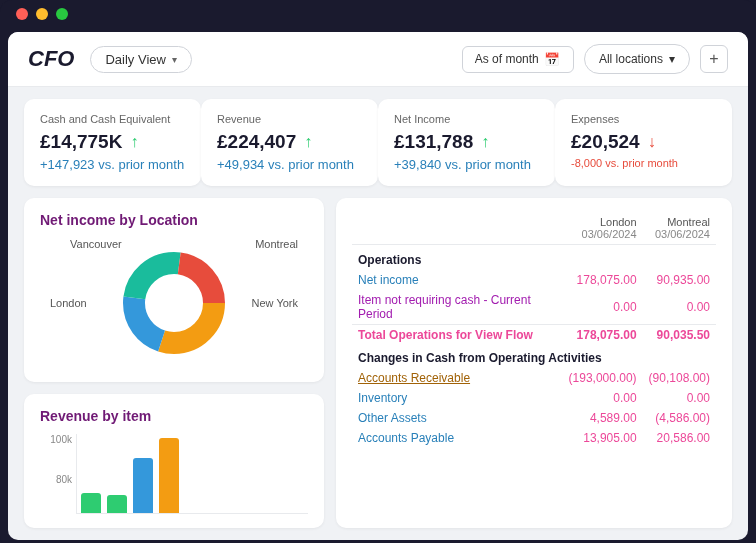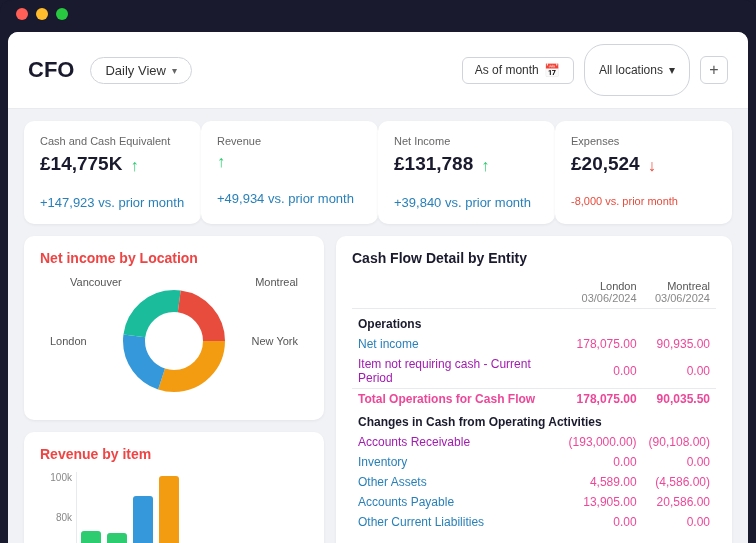--- a/index.html
+++ b/index.html
@@ -45,20 +45,21 @@
       padding: 12px 20px;
       display: flex;
       align-items: center;
       gap: 16px;
       border-bottom: 1px solid #e8eaed;
     }
     .header-title {
       font-size: 22px;
       font-weight: 700;
       color: #1a1a2e;
+      font-style: italic;
     }
     .daily-view-btn {
       background: #fff;
       border: 1px solid #d0d3d9;
       border-radius: 20px;
       padding: 5px 14px;
       font-size: 13px;
       font-weight: 500;
       color: #333;
       cursor: pointer;
@@ -82,21 +83,21 @@
       color: #333;
       cursor: pointer;
       display: flex;
       align-items: center;
       gap: 6px;
     }
     .all-locations-btn {
       background: #fff;
       border: 1px solid #d0d3d9;
       border-radius: 20px;
-      padding: 18px 14px;
+      padding: 7px 14px;
       font-size: 12px;
       color: #333;
       cursor: pointer;
       display: flex;
       align-items: center;
       gap: 6px;
     }
     .plus-btn {
       background: #fff;
       border: 1px solid #d0d3d9;
@@ -120,23 +121,23 @@
       padding: 14px 16px;
       box-shadow: 0 1px 3px rgba(0,0,0,0.06);
     }
     .kpi-label {
       font-size: 11px;
       color: #666;
       margin-bottom: 6px;
     }
     .kpi-value-row {
       display: flex;
-      align-items: flex-end;
+      align-items: center;
       gap: 8px;
-      margin-bottom: 20px;
+      margin-bottom: 4px;
     }
     .kpi-value {
       font-size: 19px;
       font-weight: 700;
       color: #1a1a2e;
     }
     .arrow-up {
       color: #2ecc71;
       font-size: 16px;
       font-weight: bold;
@@ -166,21 +167,21 @@
 
     .card {
       background: #fff;
       border-radius: 10px;
       padding: 14px 16px;
       box-shadow: 0 1px 3px rgba(0,0,0,0.06);
     }
     .card-title {
       font-size: 14px;
       font-weight: 600;
-      color: #ef4444;
+      color: #701a75;
       margin-bottom: 10px;
     }
 
     
     .donut-container {
       position: relative;
       display: flex;
       align-items: center;
       justify-content: center;
     }
@@ -304,20 +305,21 @@
         <div class="kpi-value-row">
           <span class="kpi-value">£14,775K</span>
           <span class="arrow-up">↑</span>
         </div>
         <div class="kpi-change-pos">+147,923 vs. prior month</div>
       </div>
 
       <div class="kpi-card">
         <div class="kpi-label">Revenue</div>
         <div class="kpi-value-row">
+          <span class="kpi-value">£224,407</span>
           <span class="arrow-up">↑</span>
         </div>
         <div class="kpi-change-pos">+49,934 vs. prior month</div>
       </div>
 
       <div class="kpi-card">
         <div class="kpi-label">Net Income</div>
         <div class="kpi-value-row">
           <span class="kpi-value">£131,788</span>
           <span class="arrow-up">↑</span>
@@ -372,21 +374,20 @@
               <div class="bar" style="background:#2ecc71; height:18px; width:20px;"></div>
               <div class="bar" style="background:#3498db; height:55px; width:20px;"></div>
               <div class="bar" style="background:#f39c12; height:75px; width:20px;"></div>
             </div>
           </div>
         </div>
 
       </div>
 
       <div class="cf-card">
-        <div class="cf-title">Cash Flow Detail by Entity</div>
         <table class="cf-table">
           <thead>
             <tr>
               <th></th>
               <th>
                 <div>London</div>
                 <div style="font-weight:400; color:#888;">03/06/2024</div>
               </th>
               <th>
                 <div>Montreal</div>
@@ -403,53 +404,48 @@
               <td style="color:#2980b9;cursor:pointer;">Net income</td>
               <td>178,075.00</td>
               <td>90,935.00</td>
             </tr>
             <tr class="link-row">
               <td style="color:#a21caf;cursor:pointer;">Item not requiring cash - Current Period</td>
               <td>0.00</td>
               <td>0.00</td>
             </tr>
             <tr class="total-row">
-              <td>Total Operations for Cash Flow</td>
+              <td>Total Operations for View Flow</td>
               <td>178,075.00</td>
               <td>90,035.50</td>
             </tr>
 
             <tr class="sub-header">
               <td colspan="3">Changes in Cash from Operating Activities</td>
             </tr>
             <tr class="link-row">
-              <td style="color:#a21caf;cursor:pointer;">Accounts Receivable</td>
+              <td style="color:#a16207;cursor:pointer;text-decoration:underline;">Accounts Receivable</td>
               <td>(193,000.00)</td>
               <td>(90,108.00)</td>
             </tr>
             <tr class="link-row">
               <td style="color:#2980b9;cursor:pointer;">Inventory</td>
               <td>0.00</td>
               <td>0.00</td>
             </tr>
             <tr class="link-row">
               <td style="color:#2980b9;cursor:pointer;">Other Assets</td>
               <td>4,589.00</td>
               <td>(4,586.00)</td>
             </tr>
             <tr class="link-row">
               <td style="color:#2980b9;cursor:pointer;">Accounts Payable</td>
               <td>13,905.00</td>
               <td>20,586.00</td>
             </tr>
-            <tr class="link-row">
-              <td style="color:#2980b9;cursor:pointer;">Other Current Liabilities</td>
-              <td>0.00</td>
-              <td>0.00</td>
-            </tr>
           </tbody>
         </table>
       </div>
 
     </div>
 
   </div>
 </div>
 
 </body></html>

